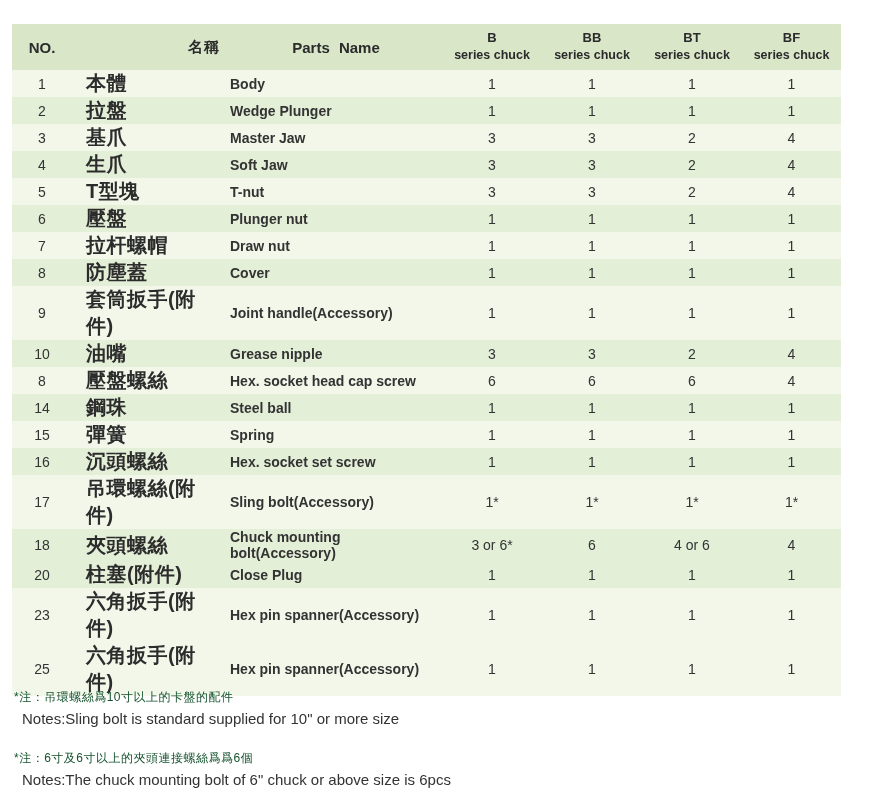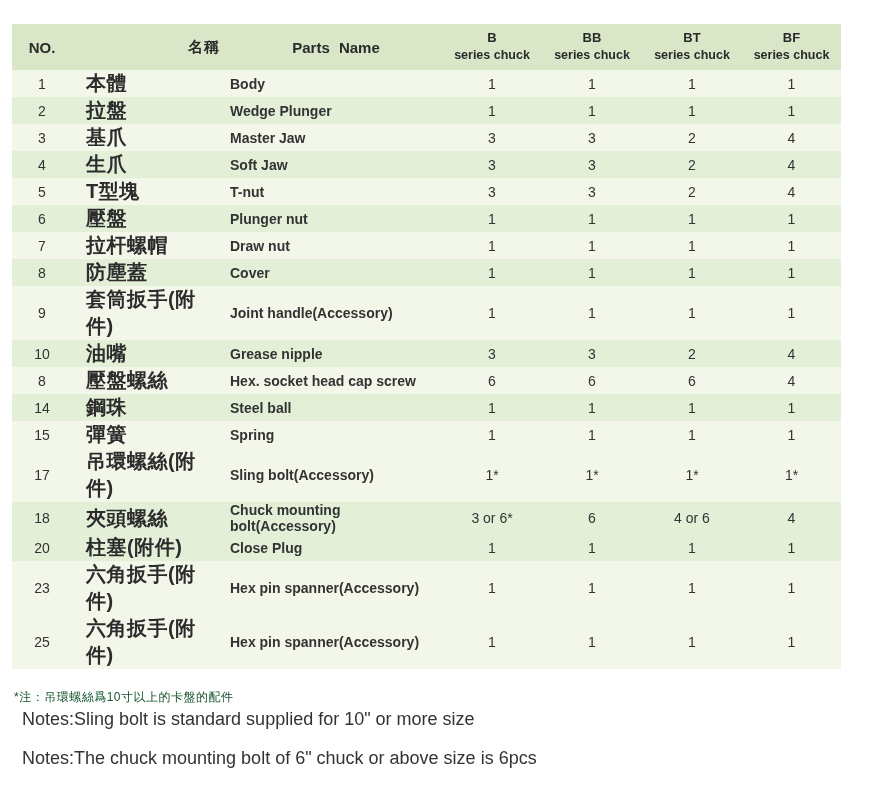--- a/index.html
+++ b/index.html
@@ -62,21 +62,21 @@
   }
   .note { margin-bottom: 17px; }
   .note-zh {
     font-weight: normal;
     font-size: 12px;
     line-height: 22px;
     color: #14532d;
     letter-spacing: 0.5px;
   }
   .note-en {
-    font-size: 18px;
+    font-size: 15px;
     line-height: 22px;
     padding-left: 8px;
     color: #333;
   }
 </style>
 </head>
 <body>
 
 <div class="page">
 
@@ -224,20 +224,29 @@
         </tr>
         <tr class="light">
           <td class="no">15</td>
           <td class="zh">彈簧</td>
           <td class="en">Spring</td>
           <td class="num">1</td>
           <td class="num">1</td>
           <td class="num">1</td>
           <td class="num">1</td>
         </tr>
+        <tr class="green">
+          <td class="no">16</td>
+          <td class="zh">沉頭螺絲</td>
+          <td class="en">Hex. socket set screw</td>
+          <td class="num">1</td>
+          <td class="num">1</td>
+          <td class="num">1</td>
+          <td class="num">1</td>
+        </tr>
         <tr class="light">
           <td class="no">17</td>
           <td class="zh">吊環螺絲(附件)</td>
           <td class="en">Sling bolt(Accessory)</td>
           <td class="num">1*</td>
           <td class="num">1*</td>
           <td class="num">1*</td>
           <td class="num">1*</td>
         </tr>
         <tr class="green">
@@ -278,17 +287,18 @@
         </tr>
       </tbody>
   </table>
 
   <div class="notes">
     <div class="note">
       <div class="note-zh">*注：吊環螺絲爲10寸以上的卡盤的配件</div>
       <div class="note-en">Notes:Sling bolt is standard supplied for 10" or more size</div>
     </div>
     <div class="note">
+      <div class="note-zh">*注：6寸及6寸以上的夾頭連接螺絲爲爲6個</div>
       <div class="note-en">Notes:The chuck mounting bolt of 6" chuck or above size is 6pcs</div>
     </div>
   </div>
 
 </div>
 
 </body></html>

